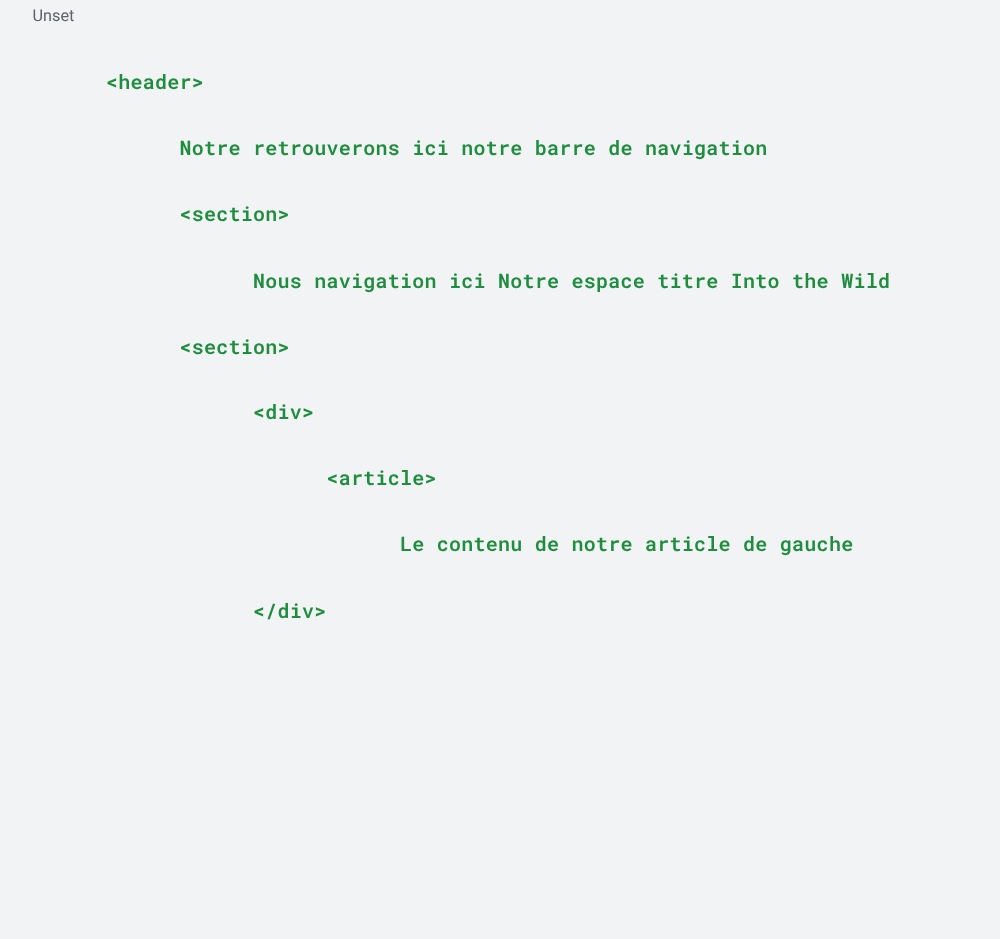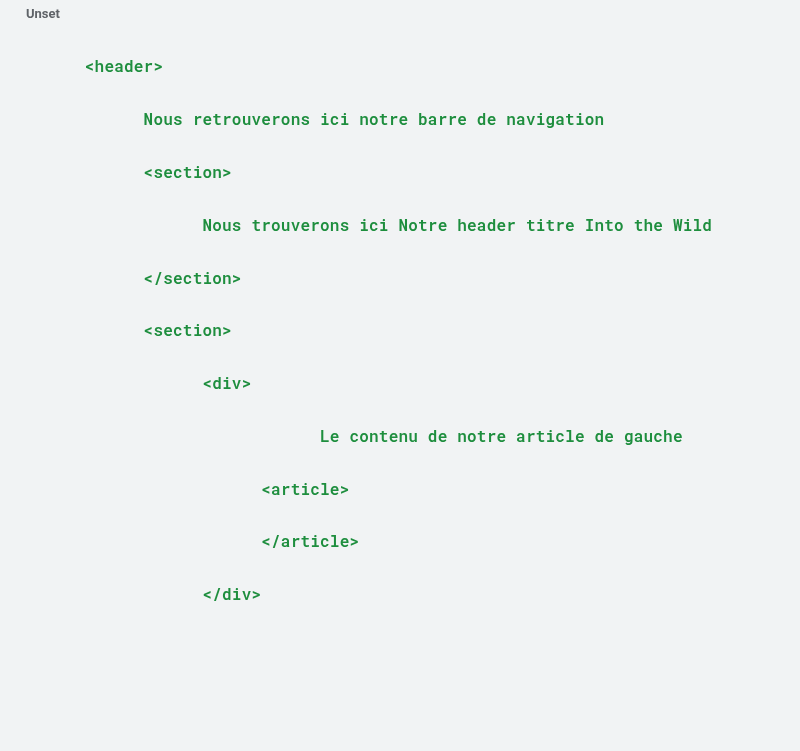--- a/index.html
+++ b/index.html
@@ -10,48 +10,46 @@
       height: 751px;
       padding: 6px 10px 10px 10px;
       border-radius: 8px;
     }
     .label {
       color: #5f6368;
       font-family: -apple-system, BlinkMacSystemFont, 'Segoe UI', Roboto, sans-serif;
       font-size: 13px;
       margin-bottom: 6px;
       margin-left: 16px;
-      font-weight: 700;
+      font-weight: 400;
     }
     .code {
       color: #1e8e3e;
       font-size: 16px;
       line-height: 1.65;
       font-weight: 600;
       white-space: pre;
       padding-left: 16px;
       letter-spacing: 0.2px;
     }
   </style>
 </head>
 <body>
 
 <div class="label">Unset</div>
 
 <div class="code">
 <div>      &lt;header&gt;</div>
-<div>            Nous retrouverons ici notre barre de navigation</div>
+<div>            Notre retrouverons ici notre barre de navigation</div>
 <div>            &lt;section&gt;</div>
-<div>                  Nous trouverons ici Notre header titre Into the Wild</div>
-<div>            &lt;/section&gt;</div>
+<div>                  Nous navigation ici Notre espace titre Into the Wild</div>
 <div>            &lt;section&gt;</div>
 <div>                  &lt;div&gt;</div>
+<div>                        &lt;article&gt;</div>
 <div>                              Le contenu de notre article de gauche</div>
-<div>                        &lt;article&gt;</div>
-<div>                        &lt;/article&gt;</div>
 <div>                  &lt;/div&gt;</div>
 
 
 
 
 
 
 
 
 

